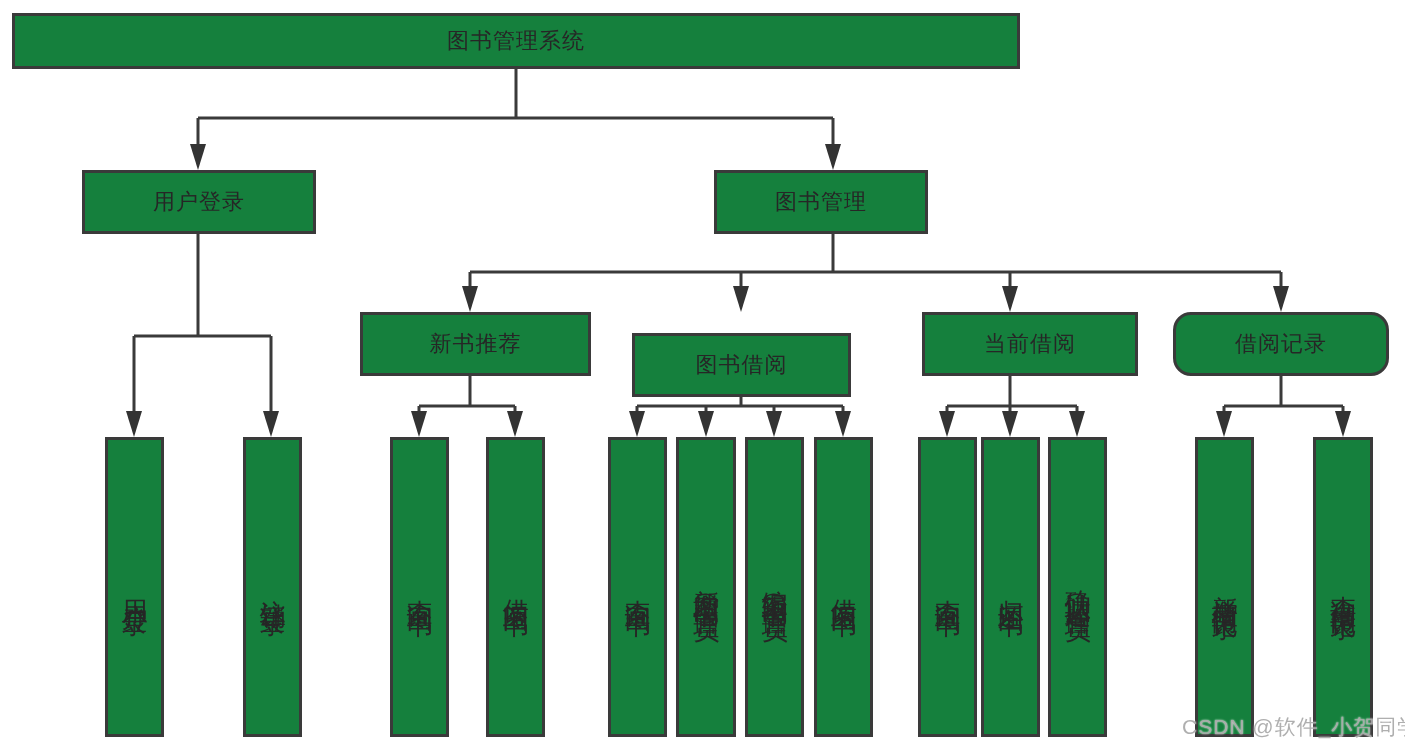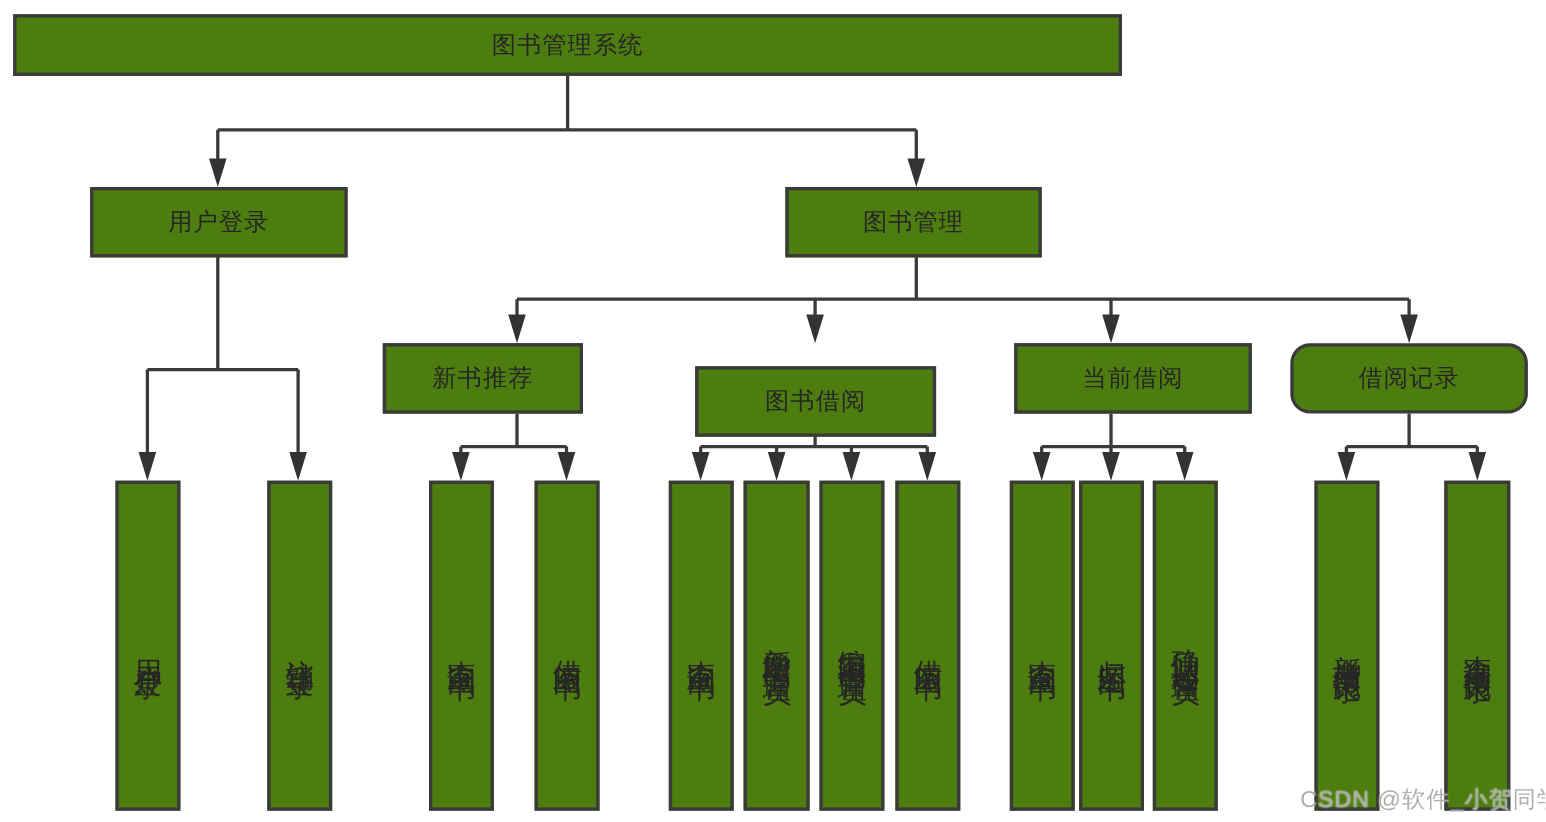--- a/index.html
+++ b/index.html
@@ -9,21 +9,21 @@
     background:#ffffff;
     font-family:"Liberation Sans",sans-serif;
     overflow:hidden;
   }
   svg.wires{position:absolute;left:0;top:0;z-index:1;}
   svg.wires path{stroke:#3a3a3a;stroke-width:3;fill:none;}
   svg.wires polygon{fill:#333333;stroke:none;}
   .node{
     position:absolute;
     box-sizing:border-box;
-    background:#4d7c0f;
+    background:#15803d;
     border:3px solid #3a3a3a;
     display:flex;align-items:center;justify-content:center;
     color:#262626;font-size:22px;
     z-index:2;
     letter-spacing:1px;
     text-align:center;
   }
   .vnode{font-size:26px;}
   .vnode .vtext{
     writing-mode:vertical-rl;
@@ -80,23 +80,23 @@
     <polygon points="1069,411 1085,411 1077,437"></polygon>
 
     <path d="M1281 376 V406 M1224 406 H1343 M1224 406 V414 M1343 406 V414"></path>
     <polygon points="1216,411 1232,411 1224,437"></polygon>
     <polygon points="1335,411 1351,411 1343,437"></polygon>
   </svg>
 
   <div class="node" style="left:12px;top:13px;width:1008px;height:56px;">图书管理系统</div>
 
   <div class="node" style="left:82px;top:170px;width:234px;height:64px;">用户登录</div>
-  <div class="node" style="left:714px;top:170px;width:233px;height:64px;">图书管理</div>
+  <div class="node" style="left:714px;top:170px;width:214px;height:64px;">图书管理</div>
 
-  <div class="node" style="left:348px;top:312px;width:182px;height:64px;font-family:Liberation Mono, monospace;">新书推荐</div>
+  <div class="node" style="left:360px;top:312px;width:231px;height:64px;font-family:Liberation Mono, monospace;">新书推荐</div>
   <div class="node" style="left:632px;top:312px;width:219px;height:64px;margin-top:21px;">图书借阅</div>
   <div class="node" style="left:922px;top:312px;width:216px;height:64px;">当前借阅</div>
   <div class="node" style="left:1173px;top:312px;width:216px;height:64px;border-radius:18px;">借阅记录</div>
 
   <div class="node vnode" style="left:105px;top:437px;width:59px;height:300px;">
     <span class="vtext">用户登录</span>
   </div>
   <div class="node vnode" style="left:243px;top:437px;width:59px;height:300px;">
     <span class="vtext">注销登录</span>
   </div>

